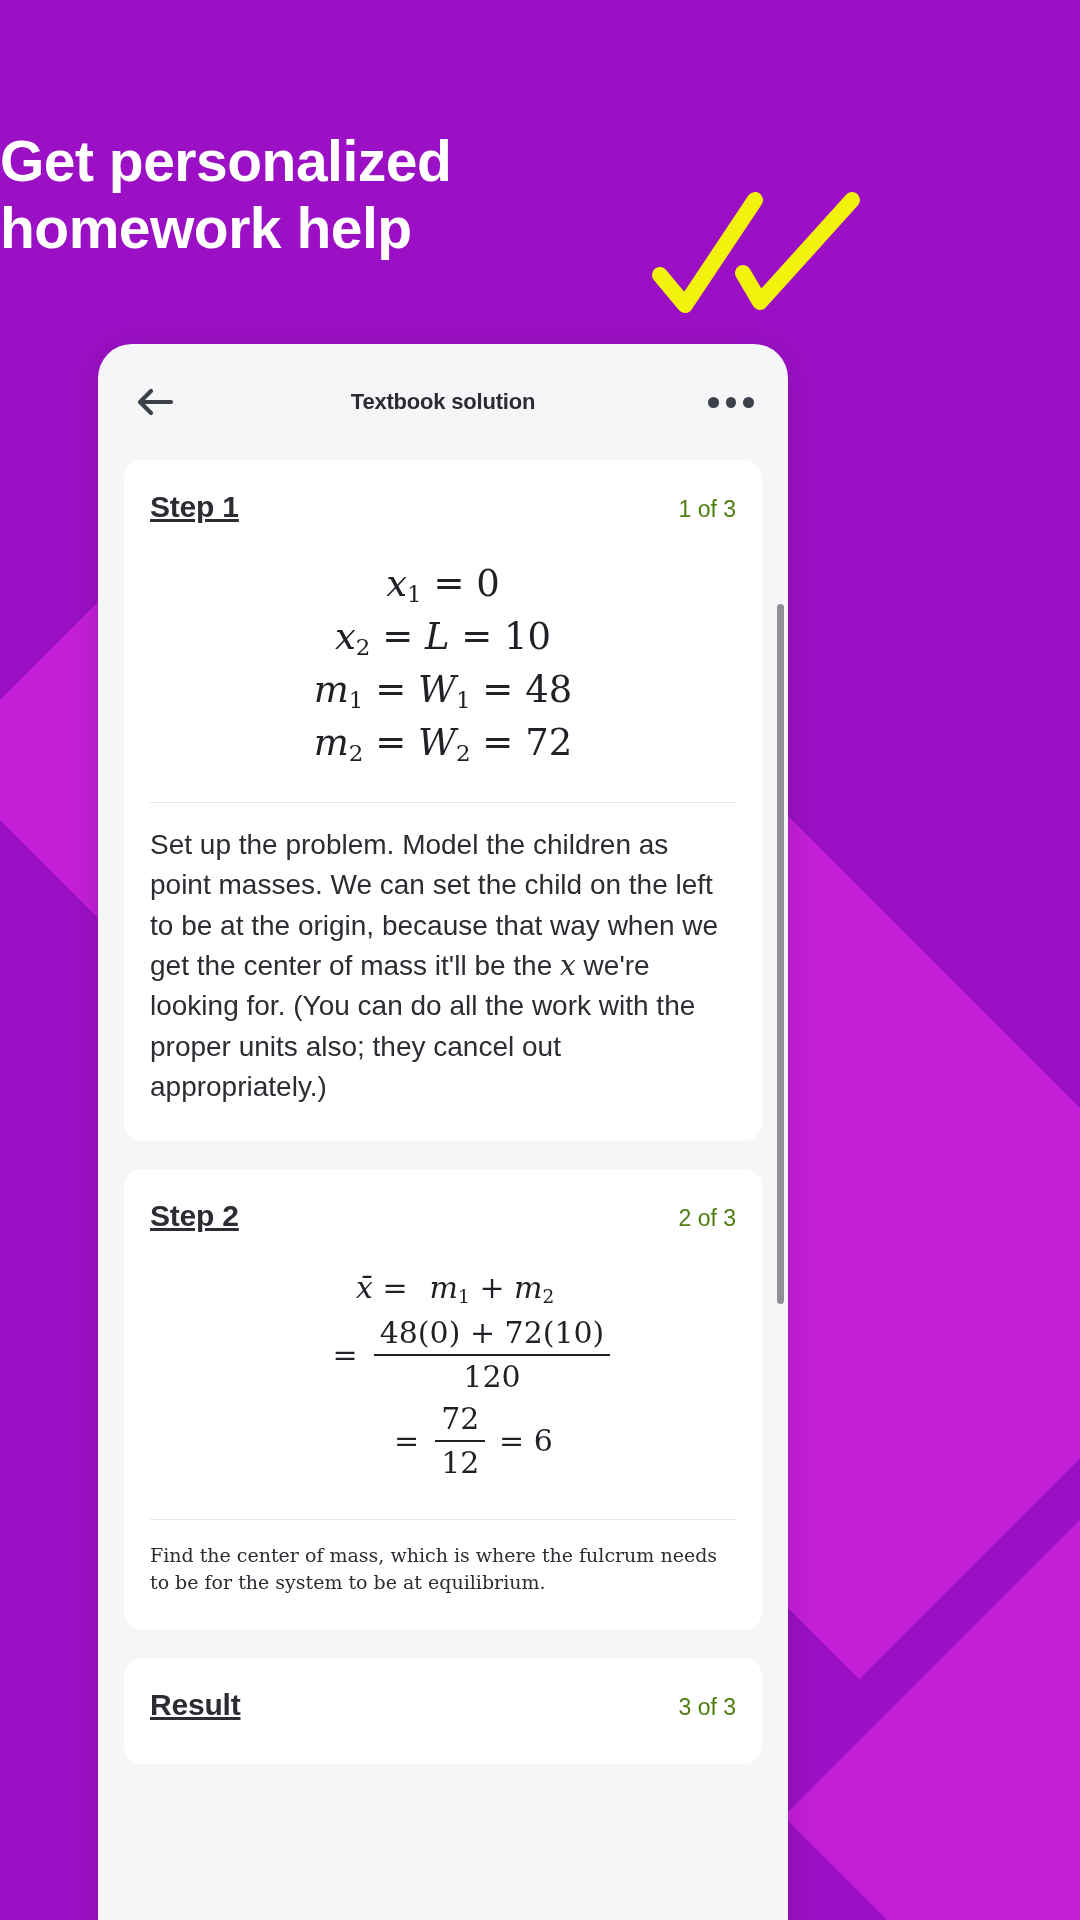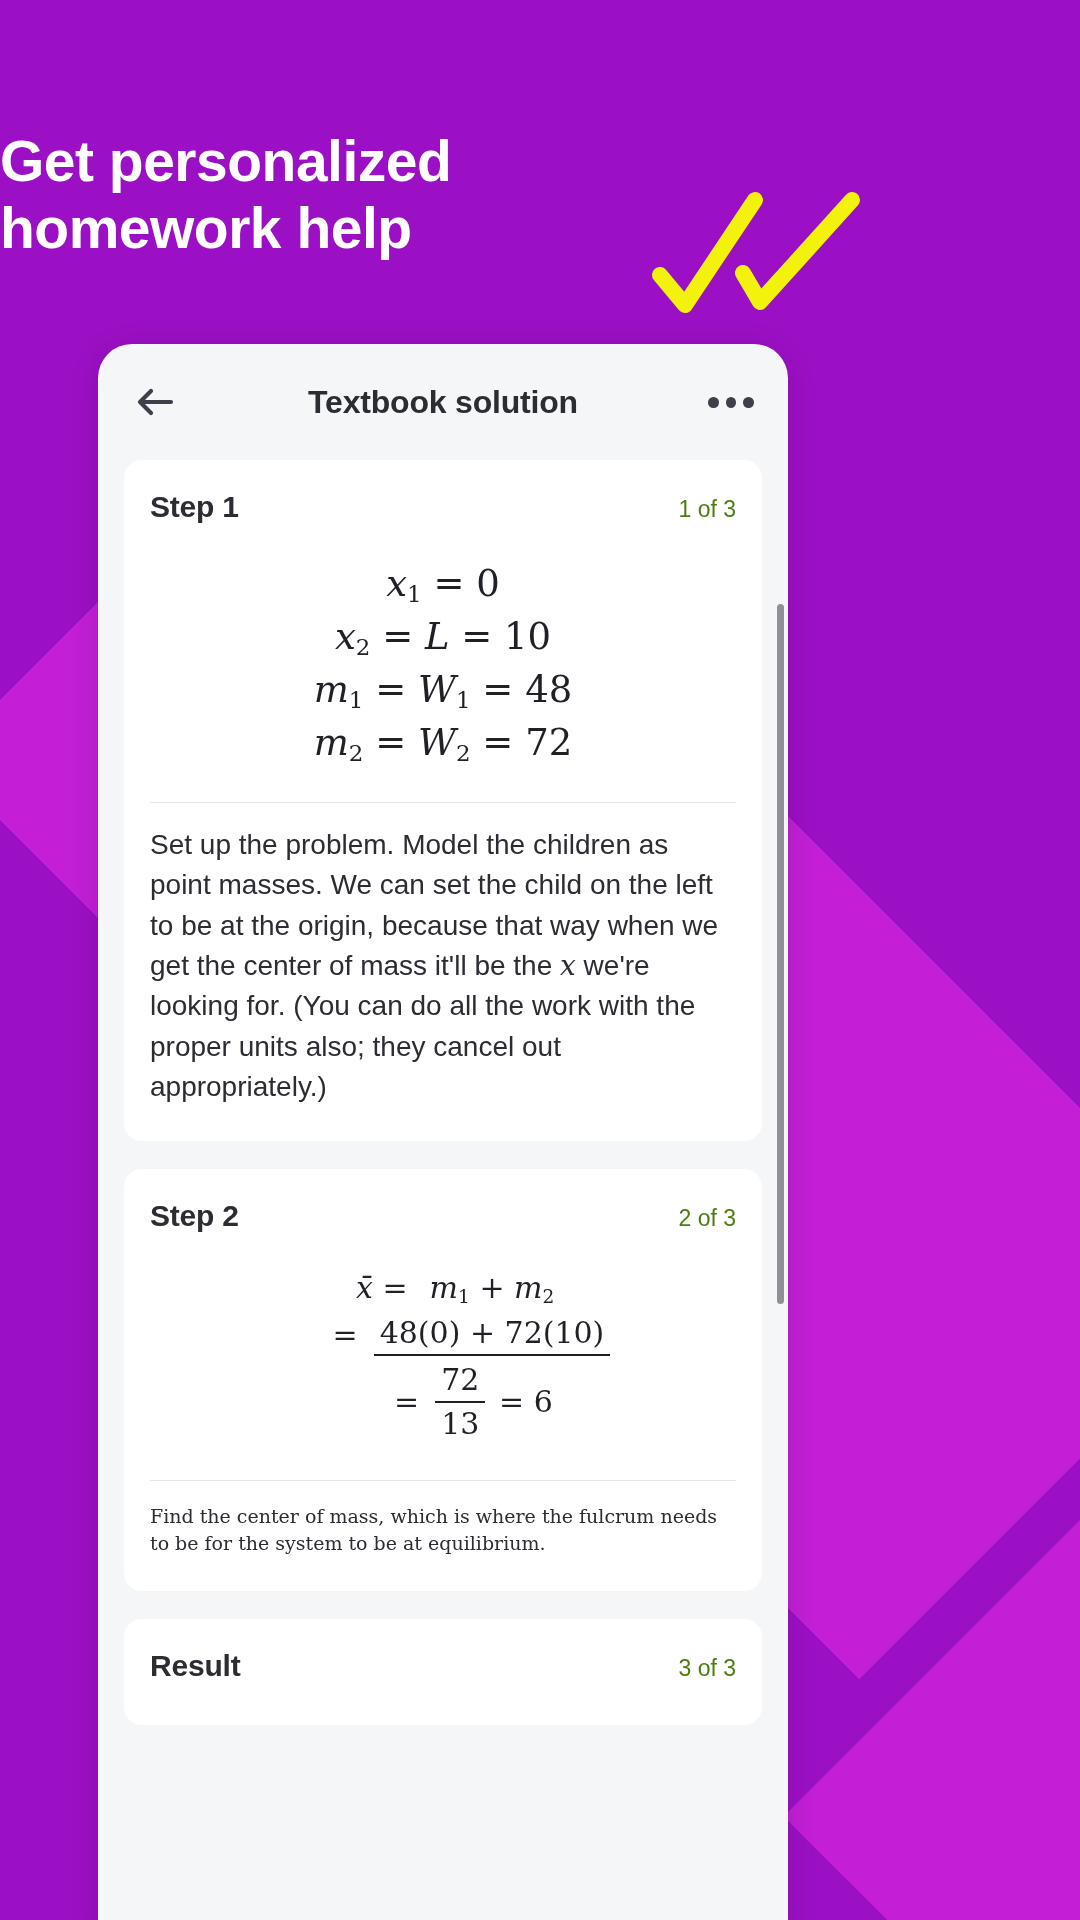--- a/index.html
+++ b/index.html
@@ -97,21 +97,21 @@
     height: 46px;
     flex: 0 0 auto;
     display: flex;
     align-items: center;
     justify-content: center;
     cursor: pointer;
   }
   #appbar-title {
     flex: 1 1 auto;
     text-align: center;
-    font-size: 32px;
+    font-size: 22px;
     font-weight: bold;
     color: #2B2D33;
     letter-spacing: -0.2px;
   }
   #more-btn {
     width: 46px;
     height: 46px;
     flex: 0 0 auto;
     display: flex;
     align-items: center;
@@ -139,20 +139,21 @@
     display: flex;
     align-items: baseline;
     justify-content: space-between;
     margin-bottom: 8px;
   }
   .step-title {
     font-size: 30px;
     font-weight: bold;
     color: #2B2D33;
     letter-spacing: -0.2px;
+    text-decoration: underline;
   }
   .step-count {
     font-size: 23px;
     color: #4d7c0f;
   }
   .math-block {
     font-family: "DejaVu Serif", serif;
     color: #1F2126;
     text-align: center;
     padding: 26px 0 22px 0;
@@ -297,27 +298,28 @@
       <div class="eq-row">
         <span class="lhs"><i>x̄</i> =</span>
         <span class="frac">
           <span class="den"><i>m</i><sub>1</sub> + <i>m</i><sub>2</sub></span>
         </span>
       </div>
       <div class="eq-row">
         <span class="lhs">=</span>
         <span class="frac">
           <span class="num">48(0) + 72(10)</span>
+          <span class="den">120</span>
         </span>
       </div>
       <div class="eq-row">
         <span class="lhs">=</span>
         <span class="frac">
           <span class="num">72</span>
-          <span class="den">13</span>
+          <span class="den">12</span>
         </span>
         <span>&nbsp;= 6</span>
       </div>
     </div>
     <div class="divider"></div>
     <div class="step-body serif">Find the center of mass, which is where the fulcrum needs to be for the system to be at equilibrium.</div>
   </div>
 
   <div class="step-card">
     <div class="step-head">

